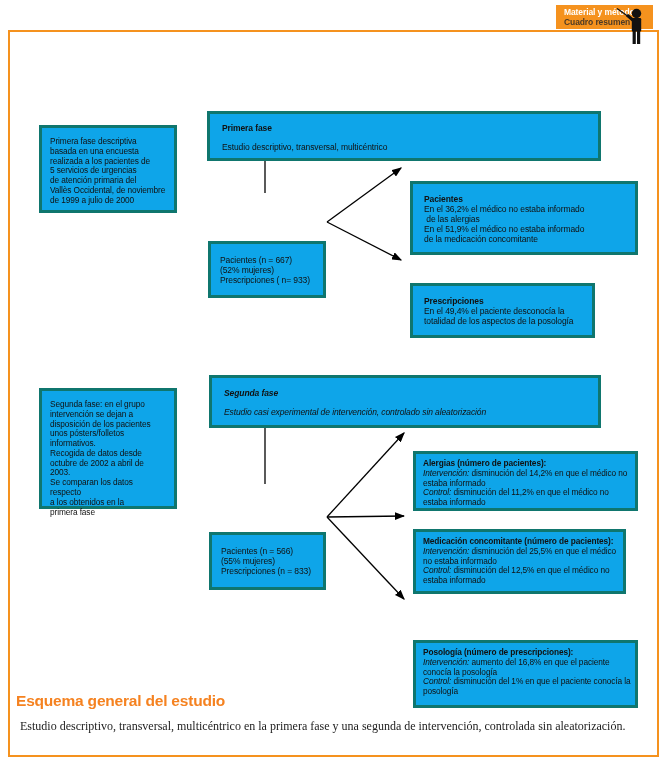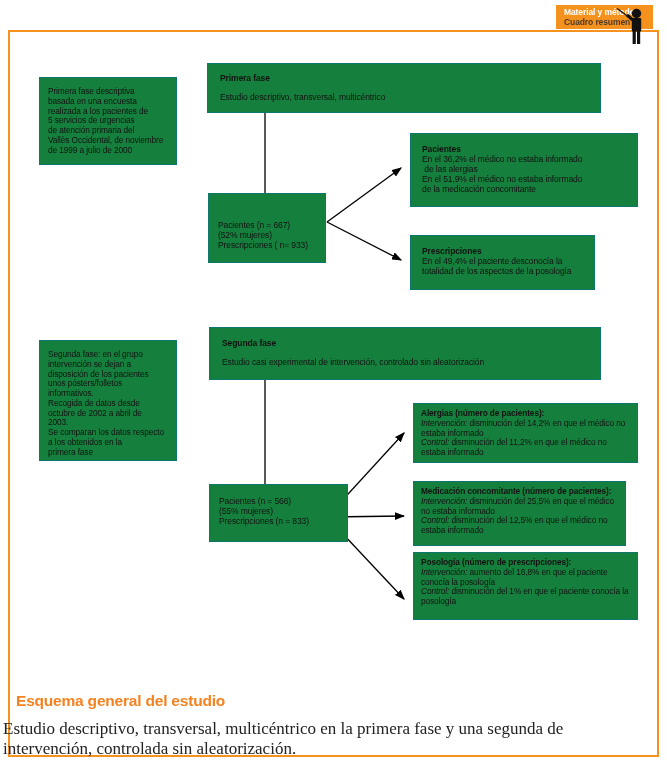--- a/index.html
+++ b/index.html
@@ -9,42 +9,42 @@
          border:2px solid #F5921E;background:transparent;}
   
   .badge{position:absolute;left:556px;top:5px;width:97px;height:24px;background:#F5921E;
          box-sizing:border-box;padding:2px 0 0 8px;z-index:4;}
   .badge .b1{font-size:8.5px;font-weight:bold;color:#fff;line-height:10px;letter-spacing:-0.1px;}
   .badge .b2{font-size:8.5px;font-weight:bold;color:#4D3A26;line-height:10px;letter-spacing:-0.1px;}
   .person{position:absolute;left:615px;top:6px;width:38px;height:43px;z-index:5;}
   
   .connectors{position:absolute;left:0;top:0;z-index:1;}
   
-  .fbox{position:absolute;box-sizing:border-box;background:#15803d;border:1px solid #0f766e;
-        font-size:8.5px;line-height:1.18;letter-spacing:-0.1px;z-index:2;}
+  .fbox{position:absolute;box-sizing:border-box;background:#0ea5e9;border:3px solid #0f766e;
+        font-size:8.5px;line-height:1.18;letter-spacing:-0.1px;z-index:2;margin-top:48px;}
   .pre{white-space:pre-line;}
   .bold{font-weight:bold;}
   .fbox i{font-style:italic;}
   
   .side1{left:39px;top:77px;width:138px;height:88px;padding:9px 5px 0 8px;font-size:8.3px;}
   .head1{left:207px;top:63px;width:394px;height:50px;padding:9px 0 0 12px;}
   .head1 .sub, .head2 .sub{margin-top:9px;}
-  .samp1{left:208px;top:193px;width:118px;height:70px;padding:26px 0 0 9px;}
+  .samp1{left:208px;top:193px;width:118px;height:57px;padding:11px 0 0 9px;}
   .resA{left:410px;top:133px;width:228px;height:74px;padding:10px 0 0 11px;}
   .resB{left:410px;top:235px;width:185px;height:55px;padding:10px 0 14px 11px;}
   .side2{left:39px;top:340px;width:138px;height:121px;padding:9px 12px 0 8px;font-size:8.3px;}
-  .head2{left:209px;top:327px;width:392px;height:53px;padding:10px 0 0 12px;}
-  .samp2{left:209px;top:484px;width:139px;height:58px;padding:11px 0 0 9px;}
+  .head2{left:209px;top:327px;width:392px;height:53px;padding:10px 0 0 12px;font-style:italic;}
+  .samp2{left:209px;top:484px;width:117px;height:58px;padding:11px 0 0 9px;}
   .resC{left:413px;top:403px;width:225px;height:60px;padding:5px 4px 0 7px;font-size:8.3px;}
   .resD{left:413px;top:481px;width:213px;height:65px;padding:5px 4px 0 7px;font-size:8.3px;}
-  .resE{left:413px;top:552px;width:225px;height:68px;padding:5px 4px 0 7px;font-size:8.3px;}
+  .resE{left:413px;top:592px;width:225px;height:68px;padding:5px 4px 0 7px;font-size:8.3px;}
   
   .f-title{position:absolute;left:16px;top:692px;font-size:15.5px;font-weight:bold;
            color:#F58220;letter-spacing:-0.2px;z-index:2;}
-  .f-caption{position:absolute;left:3px;top:719px;width:630px;font-size:17px;
+  .f-caption{position:absolute;left:20px;top:719px;width:630px;font-size:12px;
              font-family:"Liberation Serif",serif;color:#222;z-index:2;}
 </style>
 </head>
 <body>
 
 <div class="canvas">
 
   <div class="frame"></div>
 
   <div class="badge">

